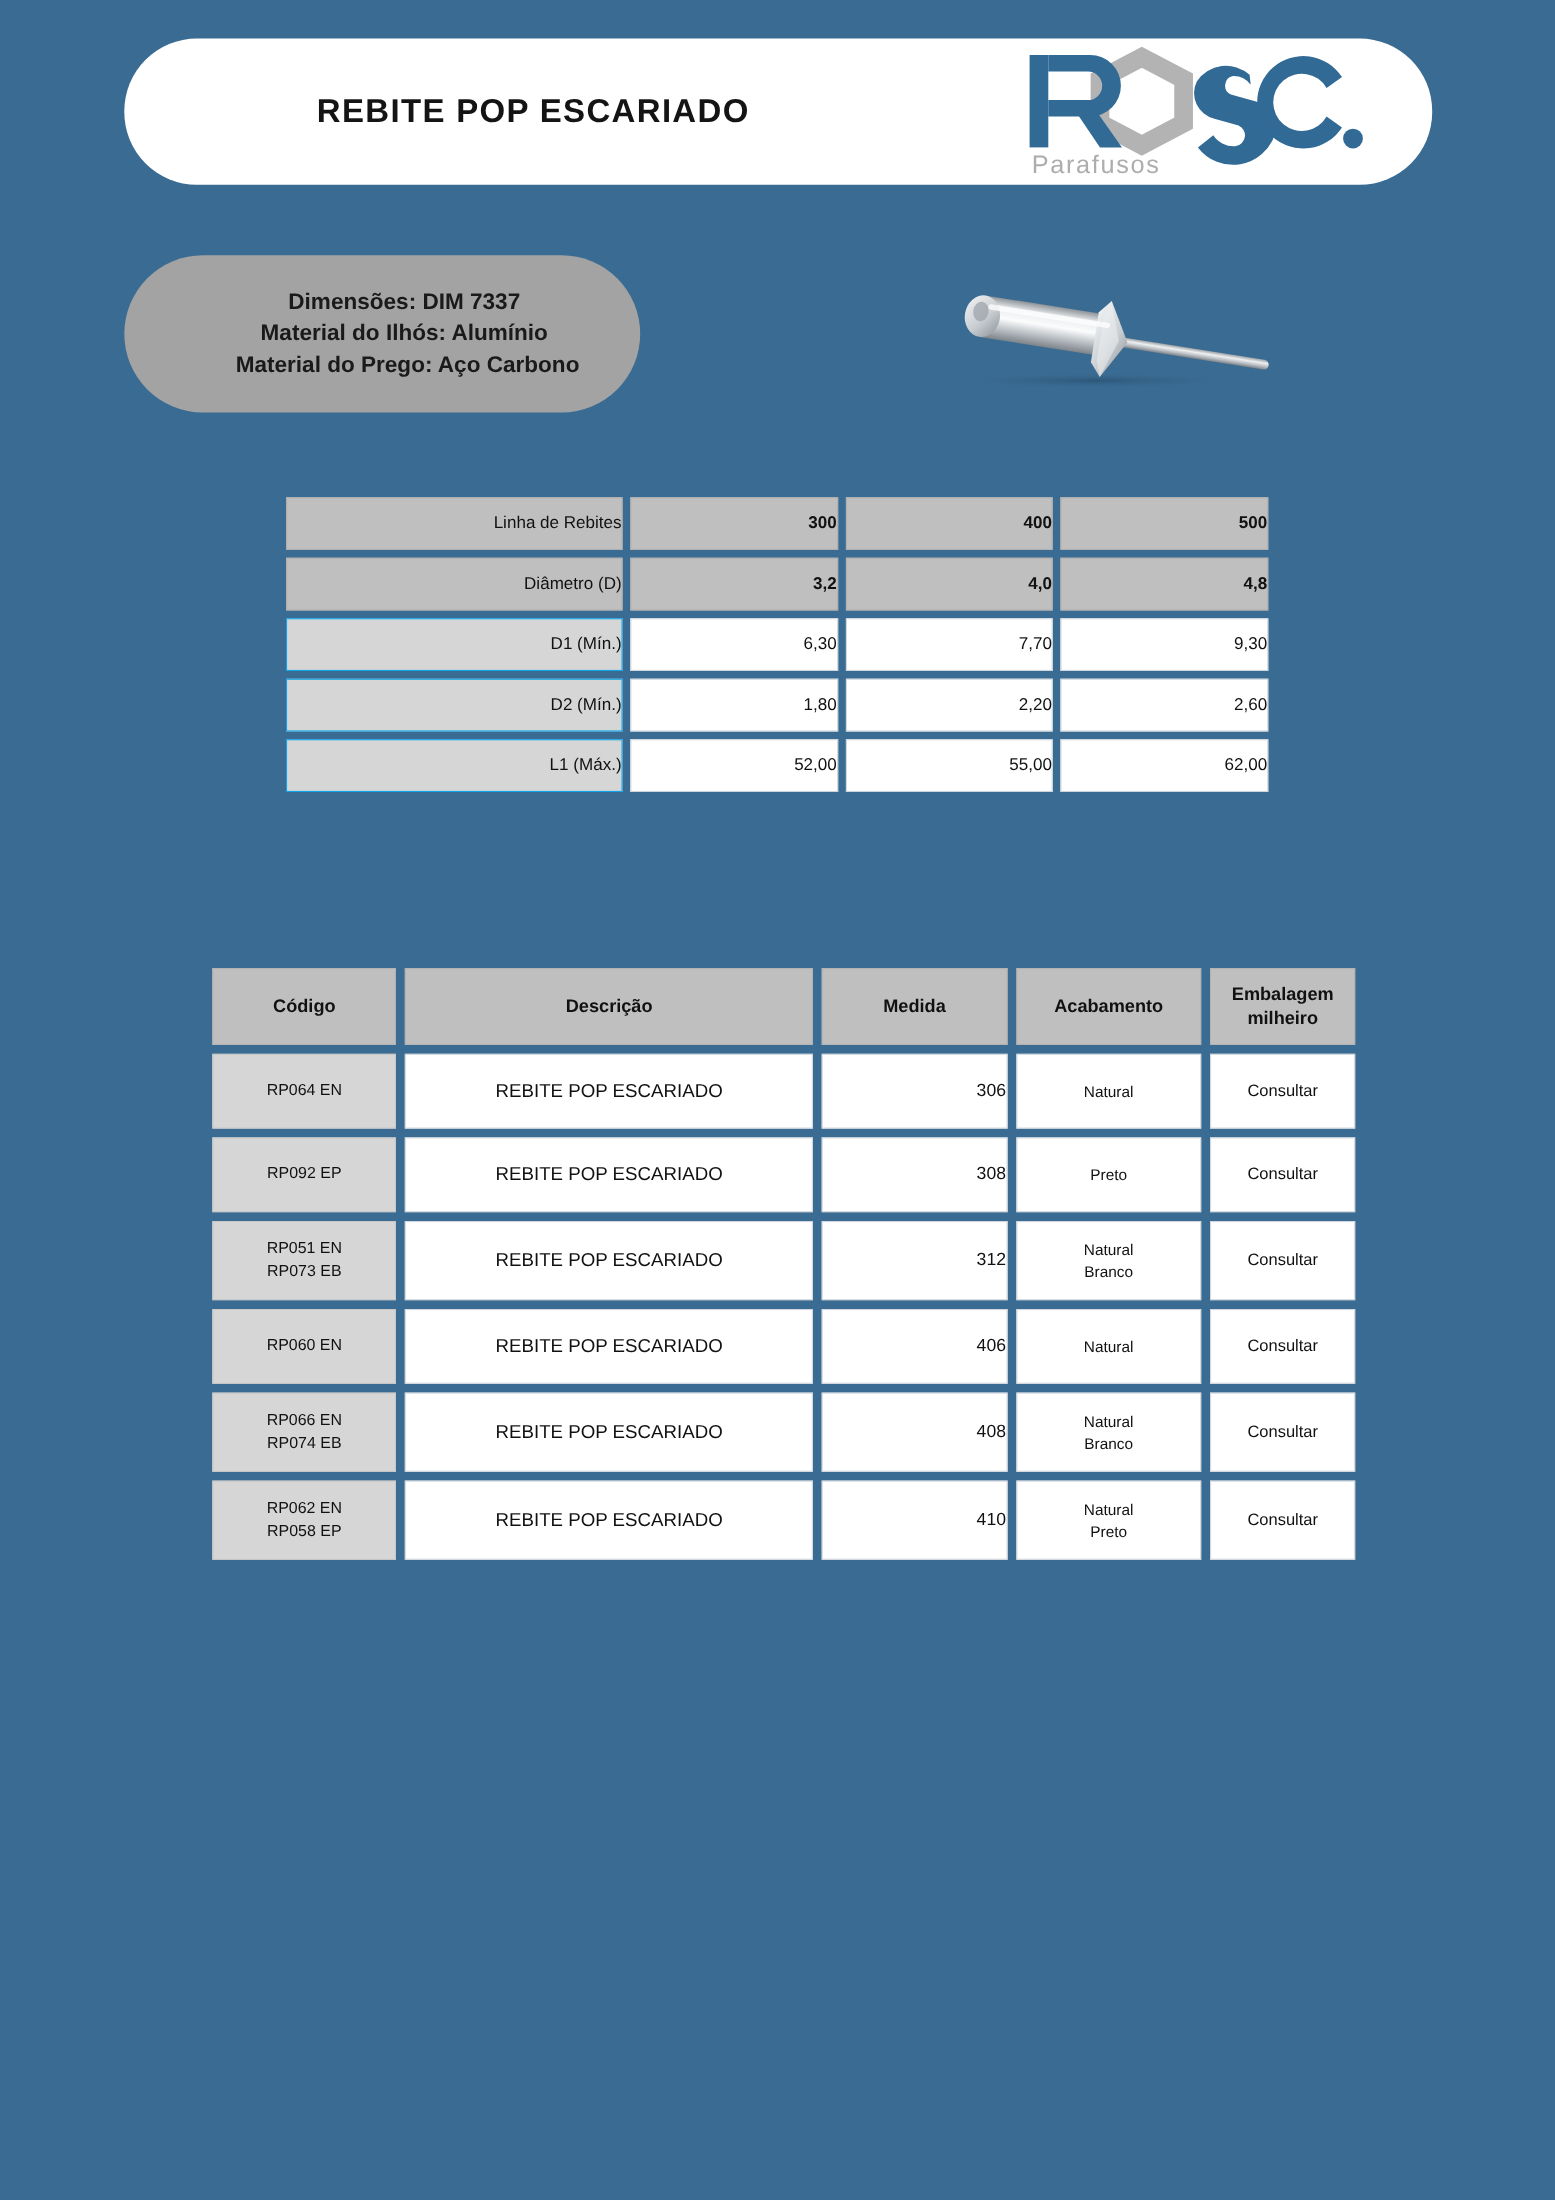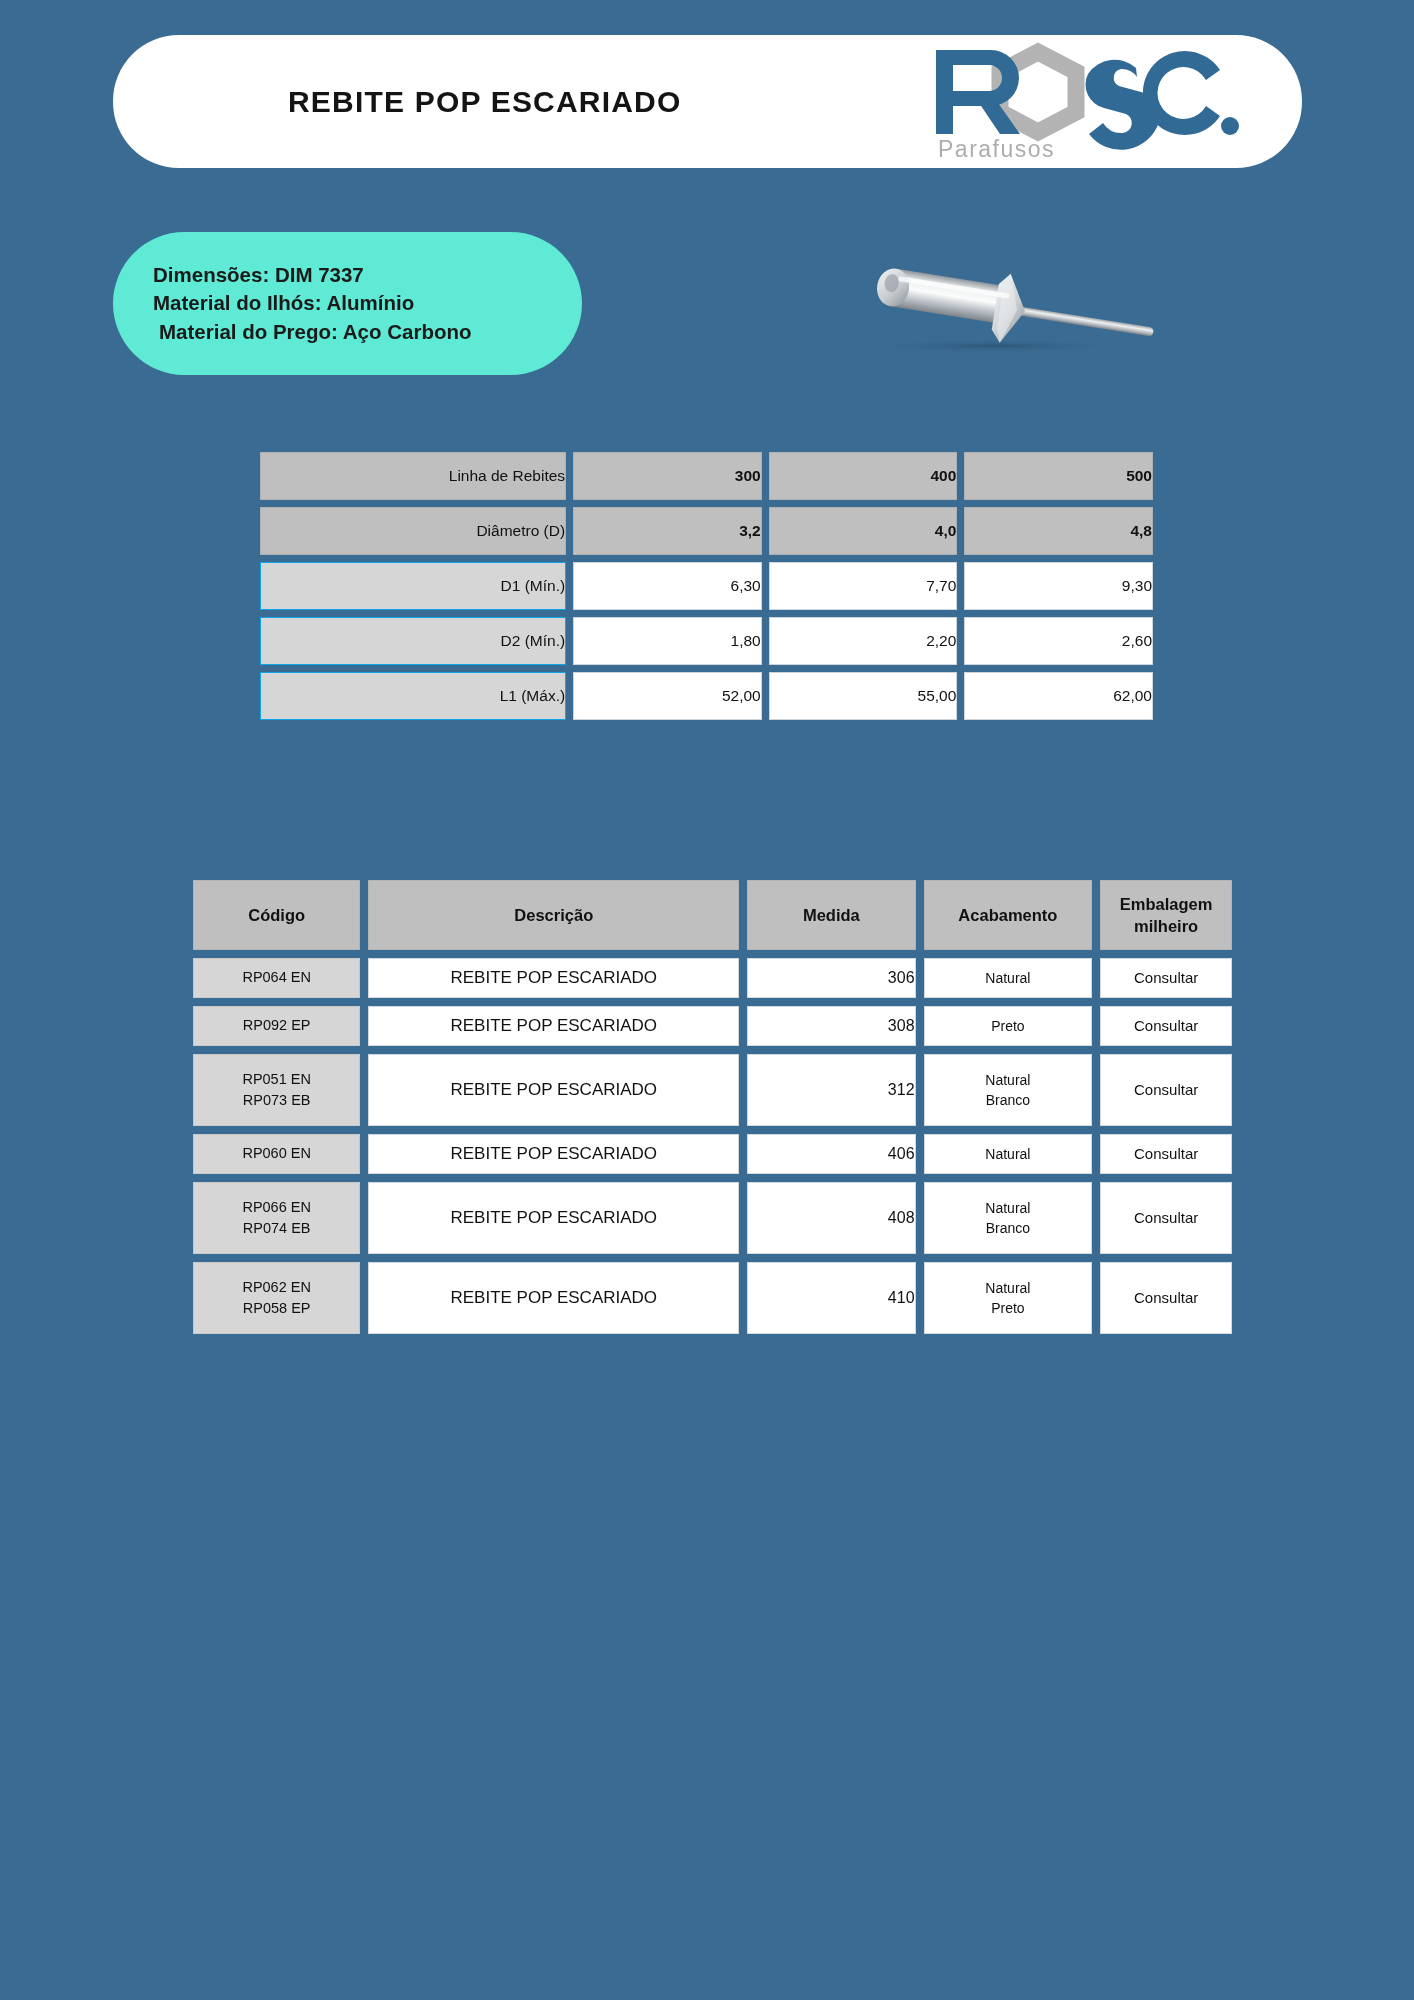--- a/index.html
+++ b/index.html
@@ -55,26 +55,27 @@
   }
   .logo svg { display: block; width: 100%; height: 100%; }
 
   
   .info-card {
     position: absolute;
     left: 113px;
     top: 232px;
     width: 469px;
     height: 143px;
-    background: #5eead4;
+    background: #a3a3a3;
     border-radius: 72px;
     display: flex;
     flex-direction: column;
     justify-content: center;
     padding-left: 40px;
+    text-align: center;
   }
   .info-line {
     font-size: 20.5px;
     font-weight: bold;
     color: #1a1a1a;
     line-height: 1.38;
     white-space: nowrap;
   }
   .info-line.indent { padding-left: 6px; }
 
@@ -159,21 +160,21 @@
   .prod-table td.code-cell {
     background: #d6d6d6;
     border: 1px solid #c8c8c8;
     font-size: 14.5px;
   }
   .prod-table td.desc-cell { font-size: 17px; }
   .prod-table td.med-cell  { font-size: 16px; text-align: right; }
   .prod-table td.aca-cell  { font-size: 14px; }
   .prod-table td.emb-cell  { font-size: 15px; }
 
-  .prod-table tr.r-1 td { height: 40px; }
+  .prod-table tr.r-1 td { height: 68px; }
   .prod-table tr.r-2 td { height: 72px; }
 </style>
 </head>
 <body>
 
 <div class="page">
 
   <div class="header-card">
     <div class="header-title">REBITE POP ESCARIADO</div>
 

